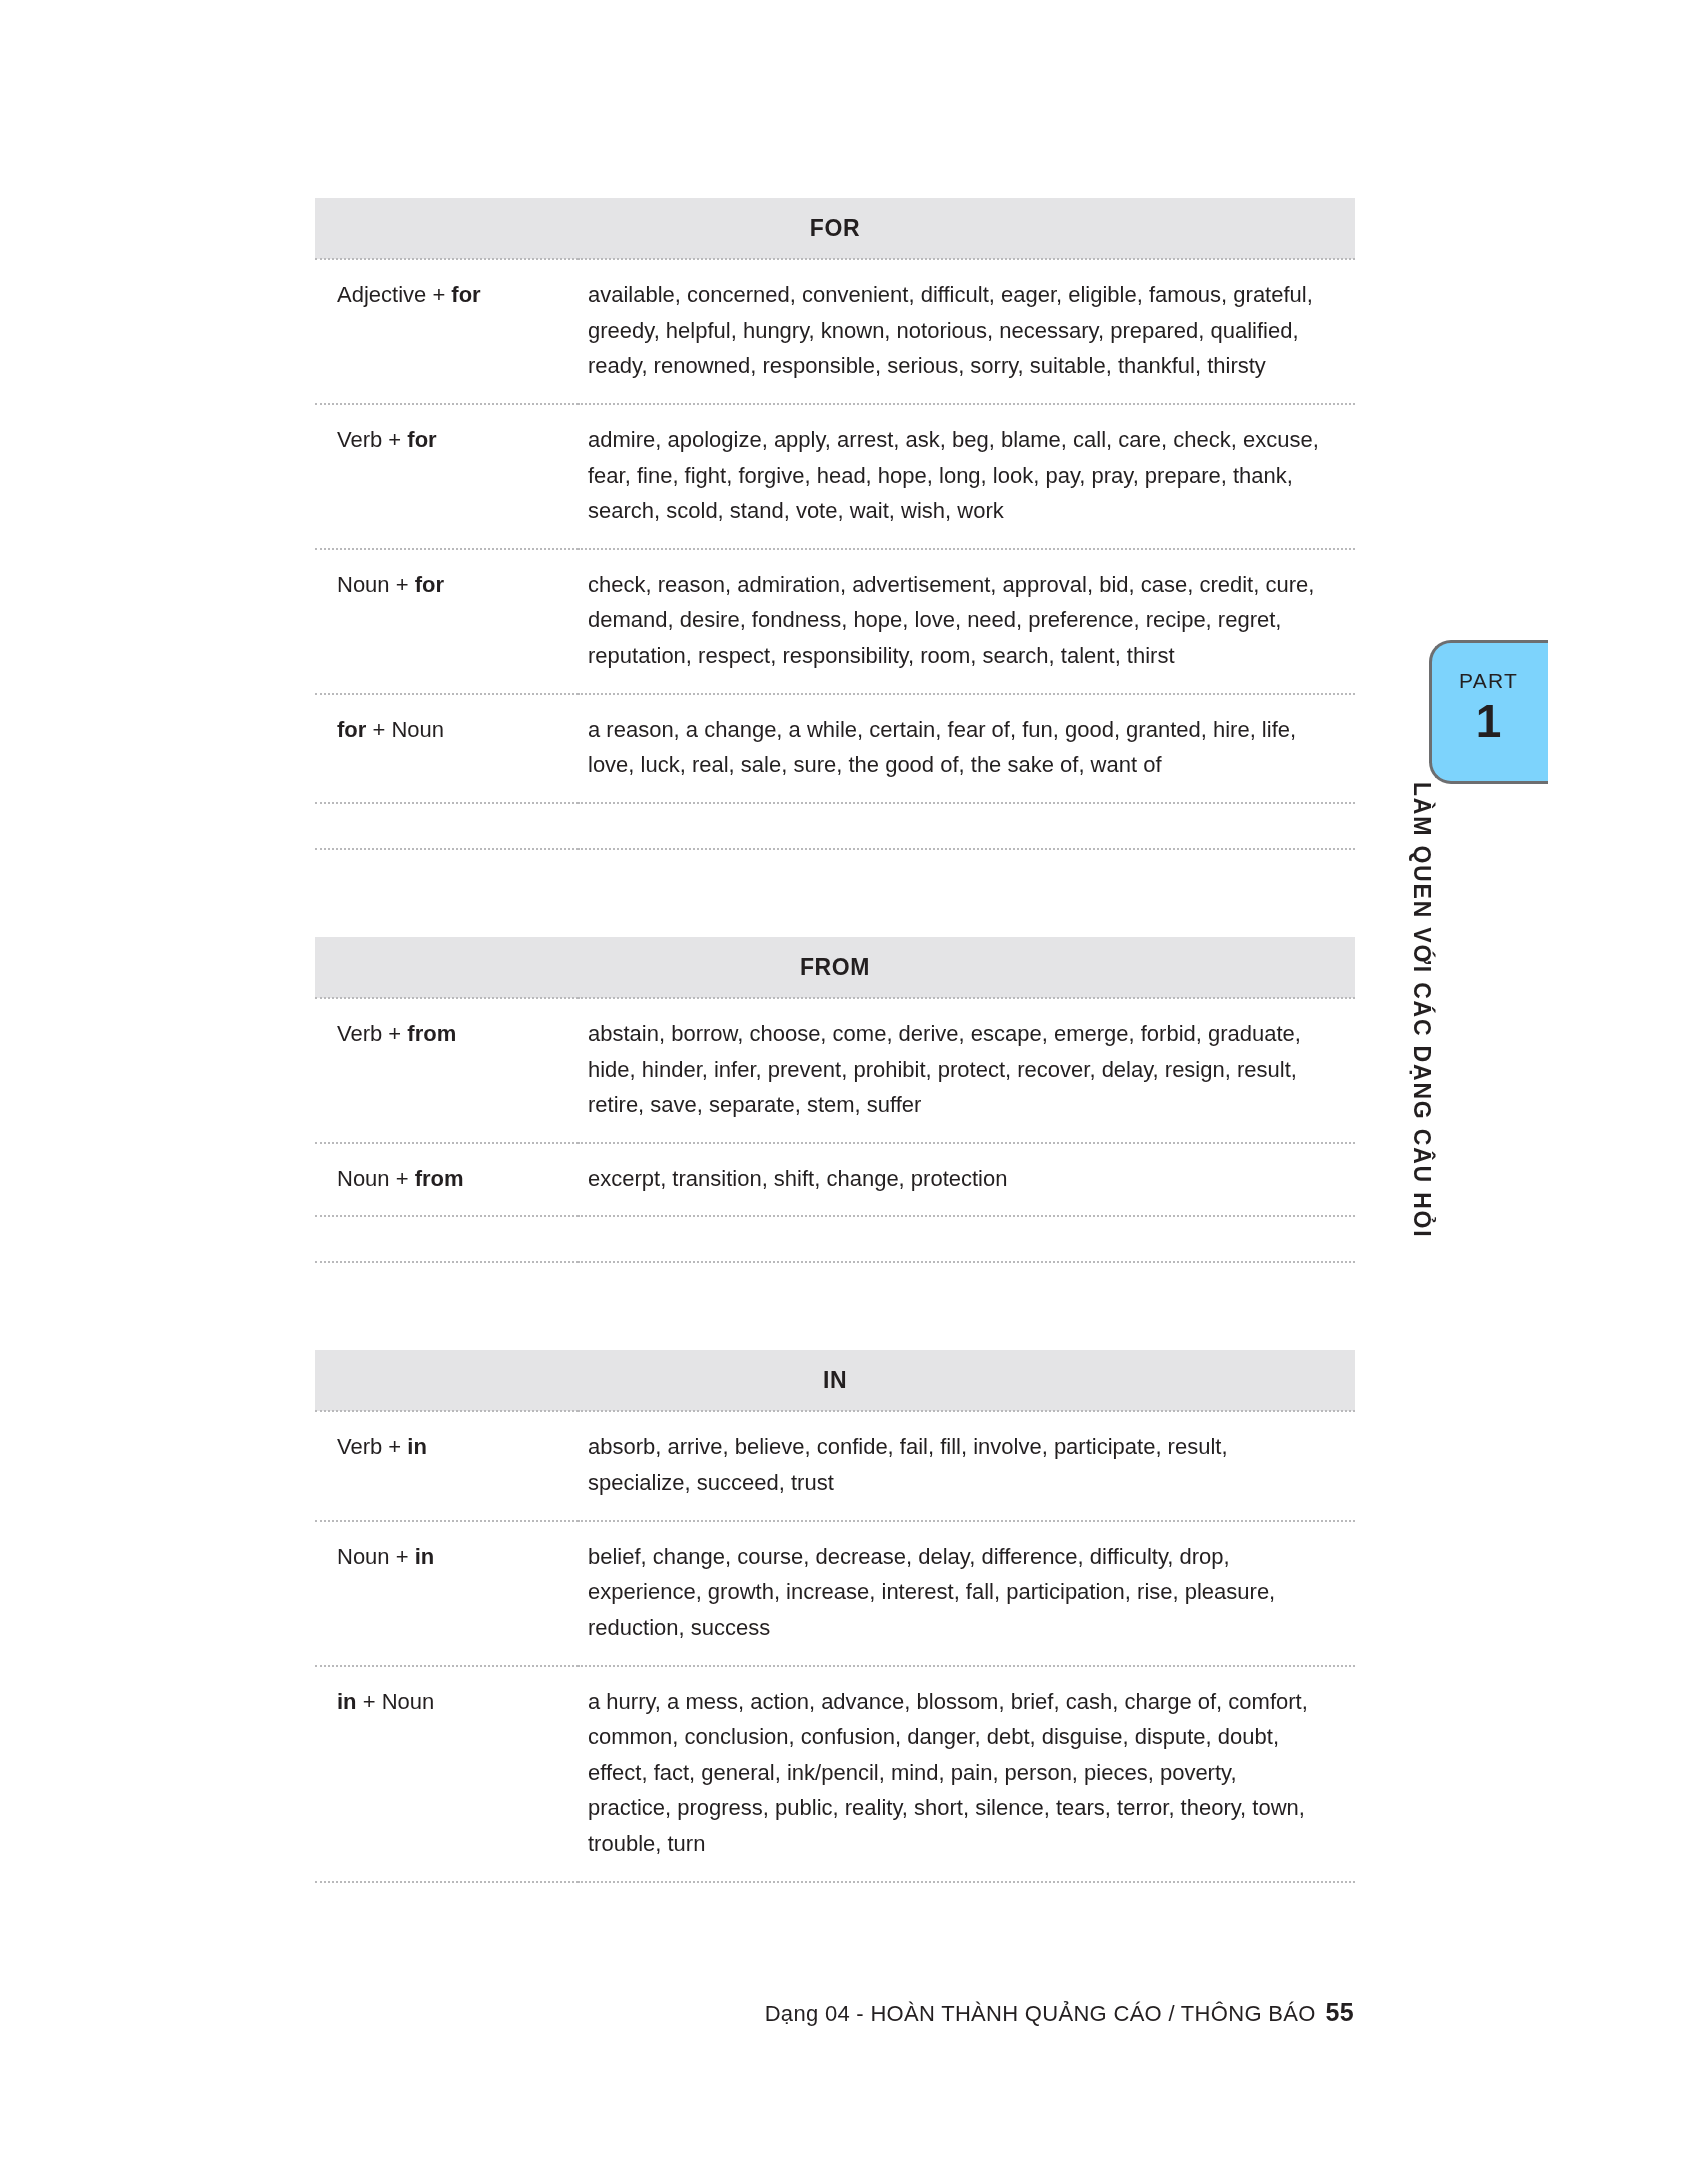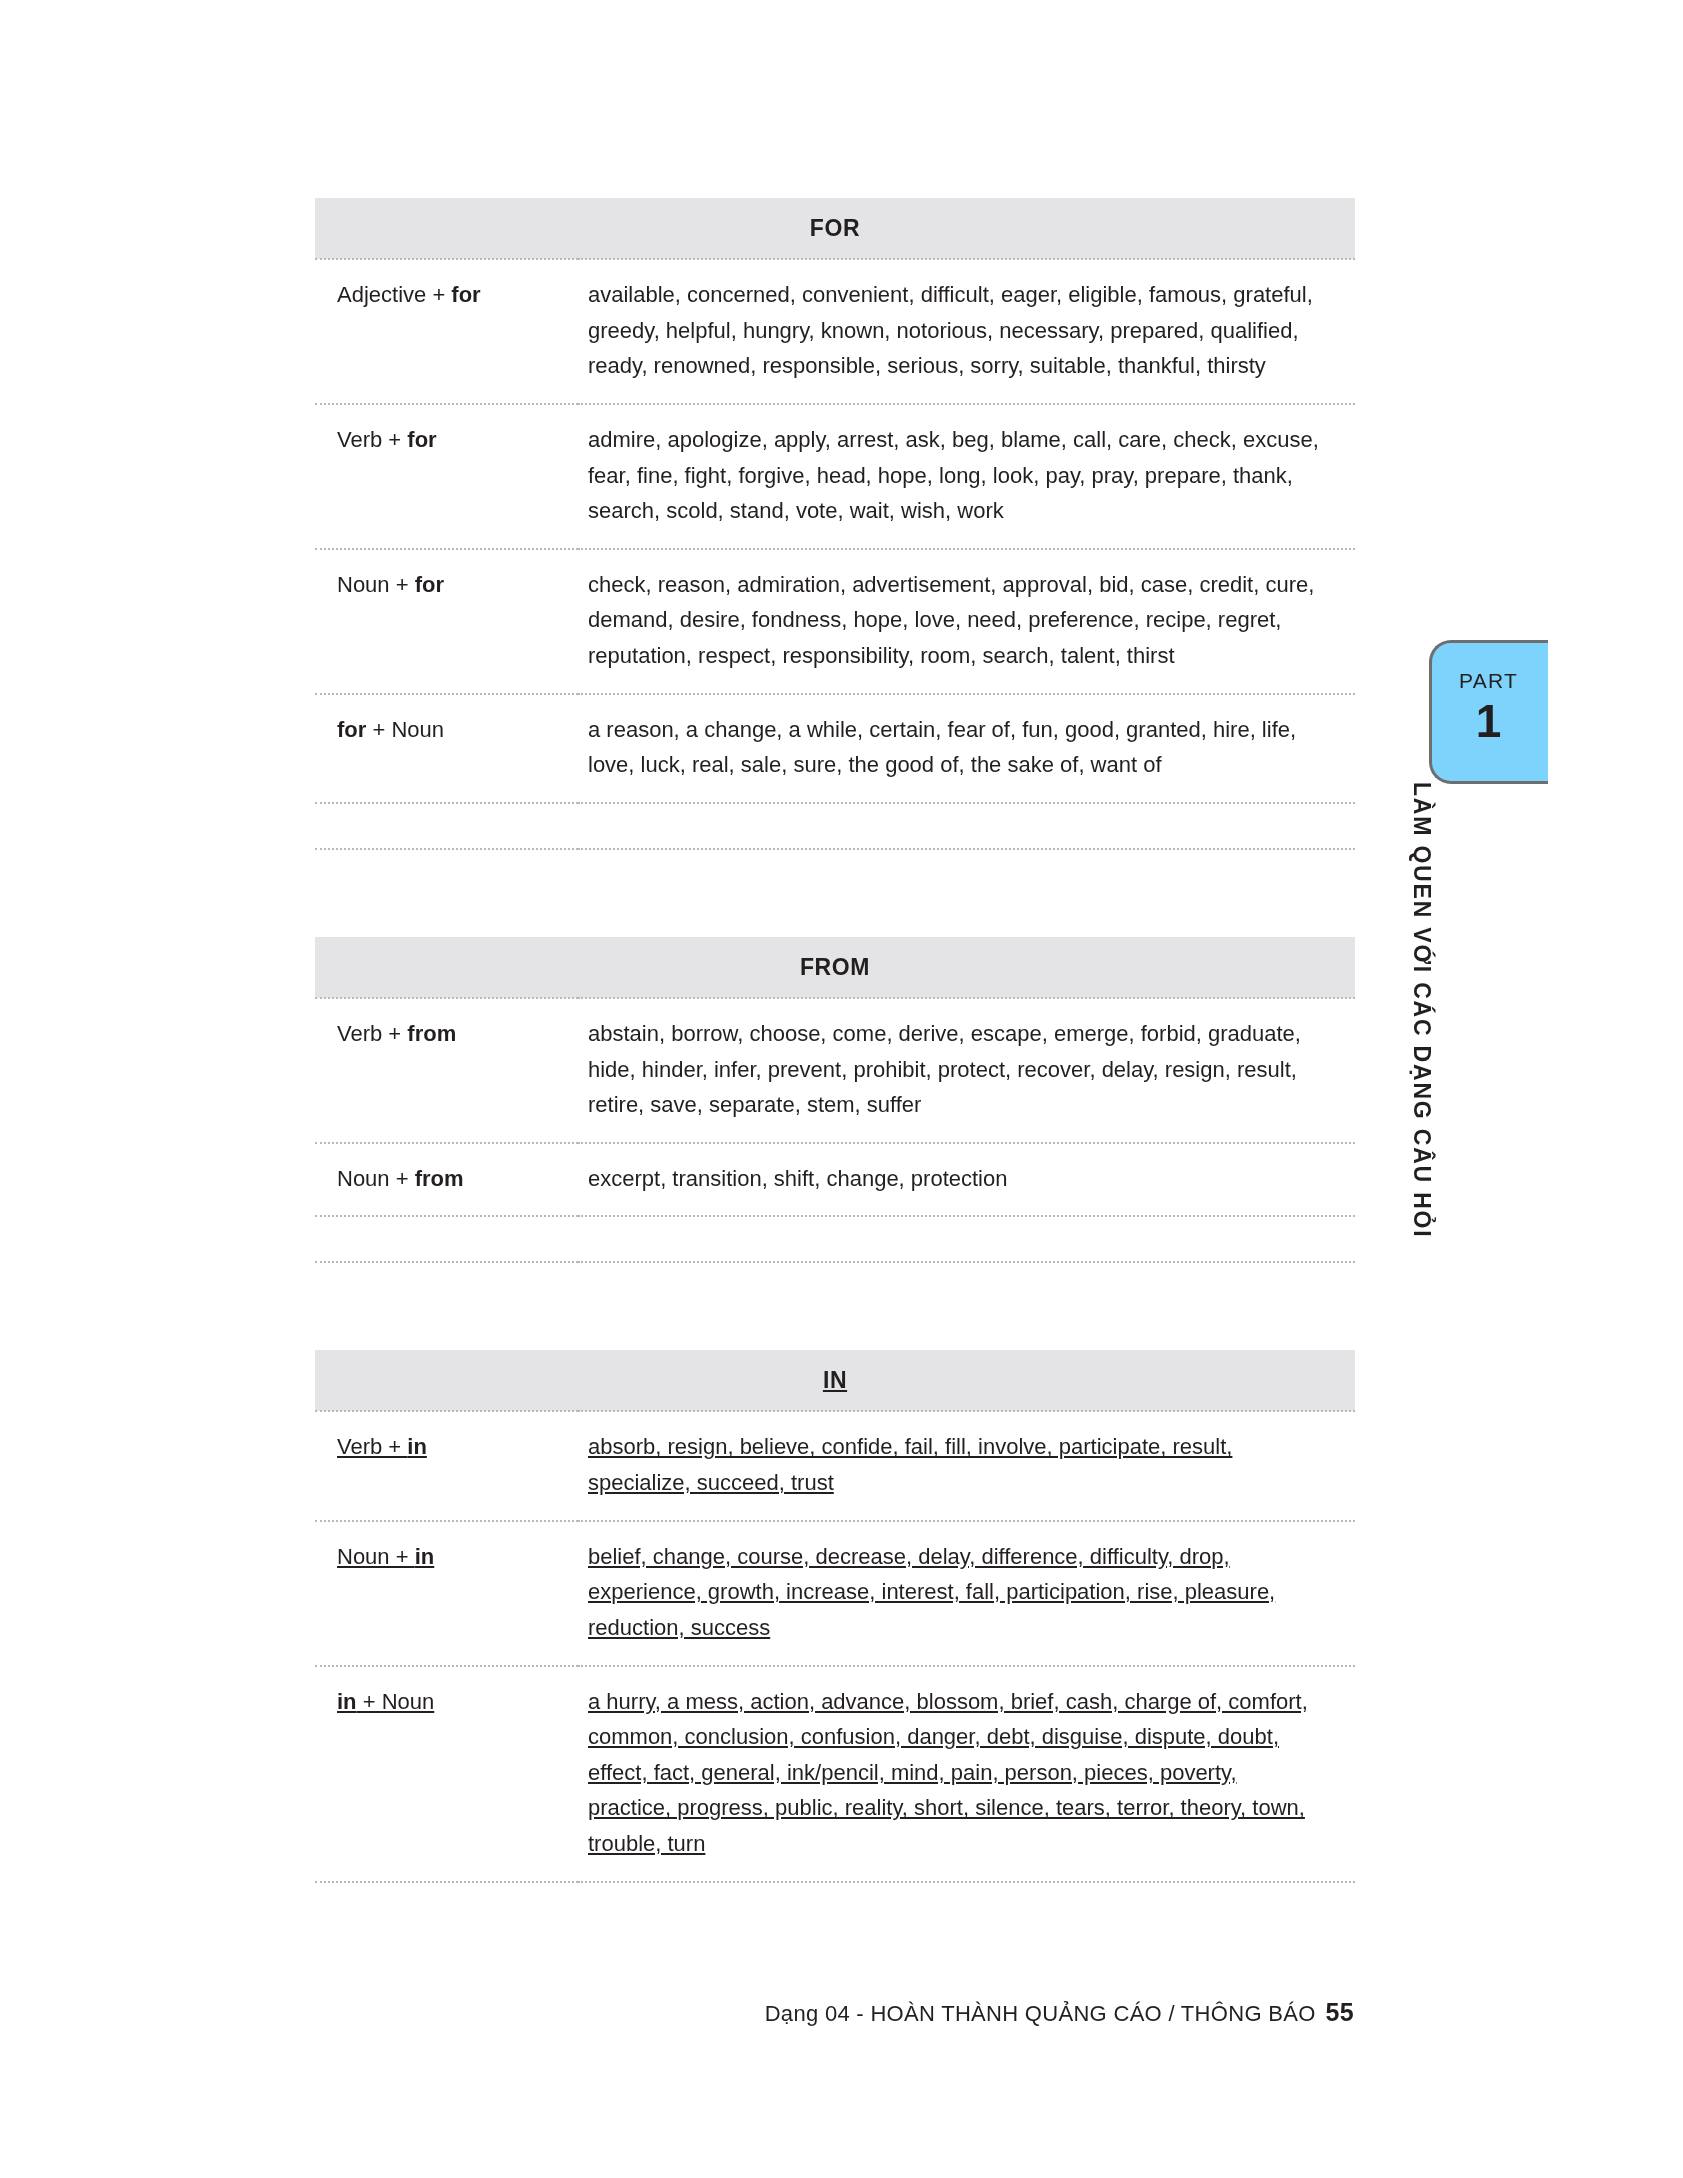--- a/index.html
+++ b/index.html
@@ -28,21 +28,21 @@
     top: 198px;
     width: 1040px;
   }
 
   
   .prep-table {
     width: 100%;
     border-collapse: collapse;
     margin-bottom: 87px;
   }
-  .prep-table:last-of-type { margin-bottom: 0; text-decoration: underline; }
+  .prep-table:last-of-type { margin-bottom: 0; }
 
   .prep-table .head-row td {
     background: #e4e4e6;
     text-align: center;
     font-weight: bold;
     font-size: 23px;
     letter-spacing: 0.6px;
     padding: 17px 0 16px 0;
     color: #231f20;
     border-bottom: 2px dotted #b9b9bb;
@@ -199,21 +199,21 @@
           </tr>
         </tbody>
       </table>
       <table class="prep-table">
         <tbody>
           <tr class="head-row">
             <td colspan="2">IN</td>
           </tr>
           <tr class="body-row">
             <td class="cat"><span>Verb + </span><b>in</b><span></span></td>
-            <td class="words">absorb, resign, believe, confide, fail, fill, involve, participate, result, specialize, succeed, trust</td>
+            <td class="words">absorb, arrive, believe, confide, fail, fill, involve, participate, result, specialize, succeed, trust</td>
           </tr>
           <tr class="body-row">
             <td class="cat"><span>Noun + </span><b>in</b><span></span></td>
             <td class="words">belief, change, course, decrease, delay, difference, difficulty, drop, experience, growth, increase, interest, fall, participation, rise, pleasure, reduction, success</td>
           </tr>
           <tr class="body-row">
             <td class="cat"><span></span><b>in</b><span> + Noun</span></td>
             <td class="words">a hurry, a mess, action, advance, blossom, brief, cash, charge of, comfort, common, conclusion, confusion, danger, debt, disguise, dispute, doubt, effect, fact, general, ink/pencil, mind, pain, person, pieces, poverty, practice, progress, public, reality, short, silence, tears, terror, theory, town, trouble, turn</td>
           </tr>
         </tbody>

